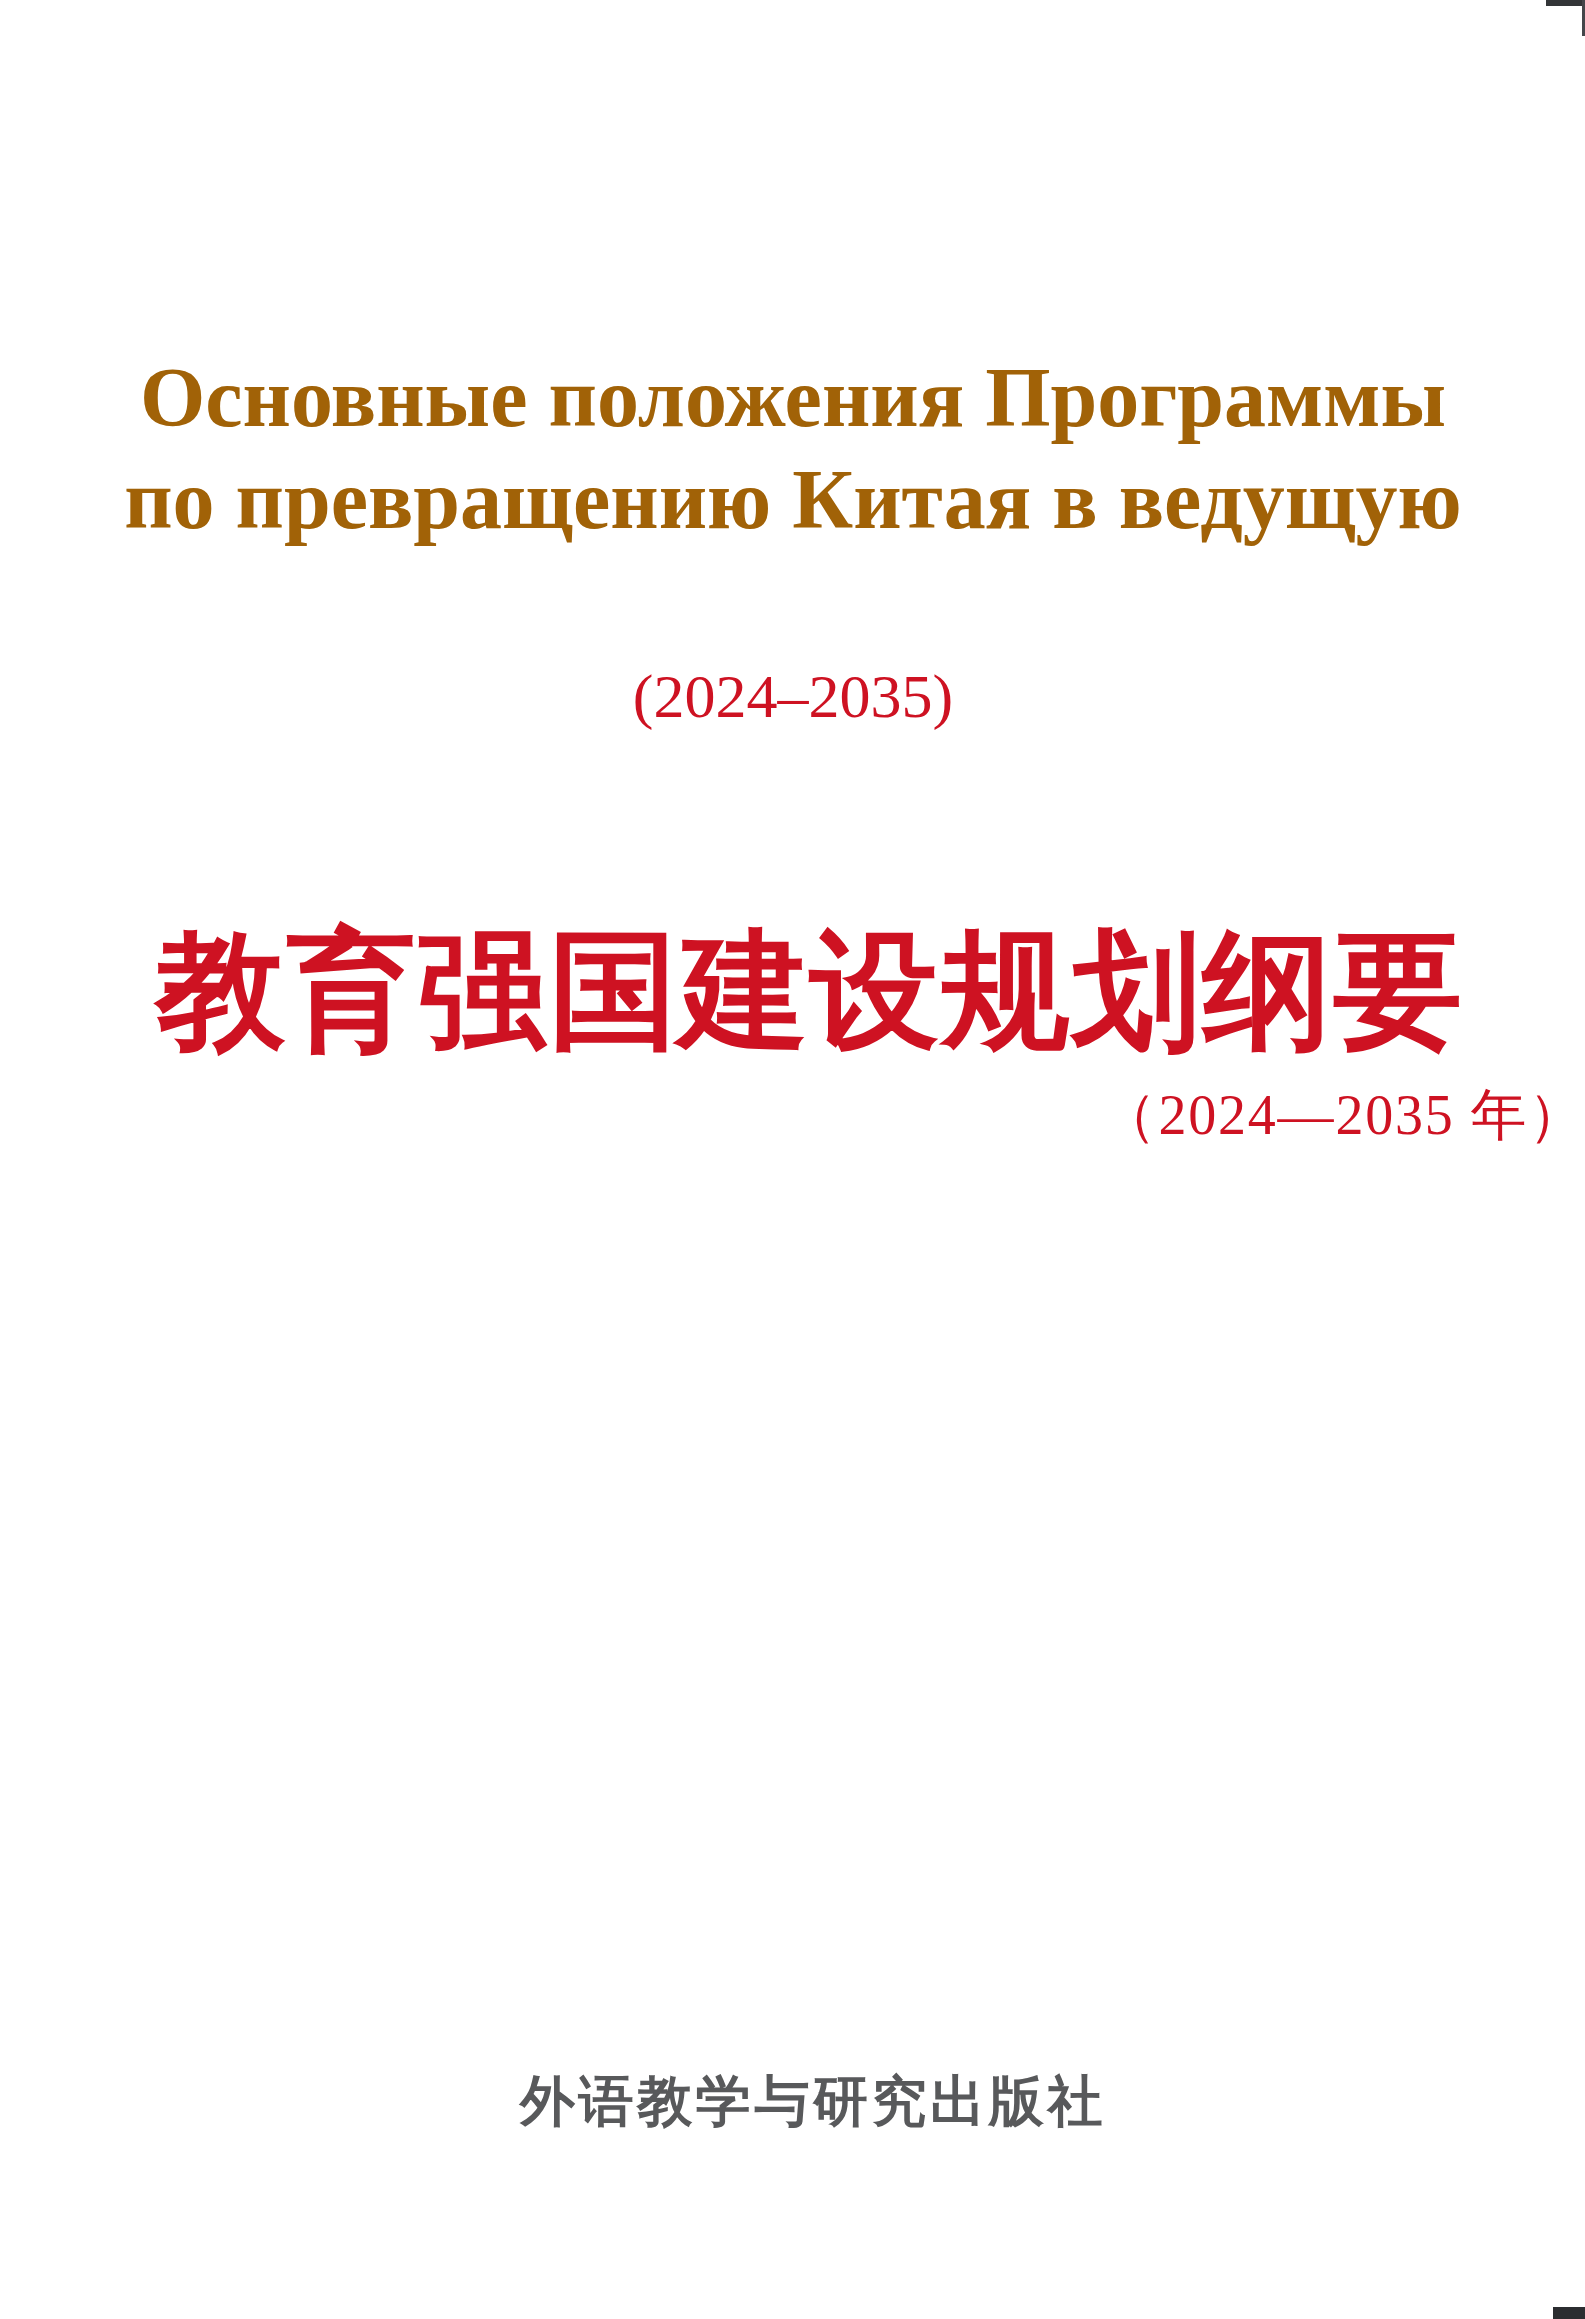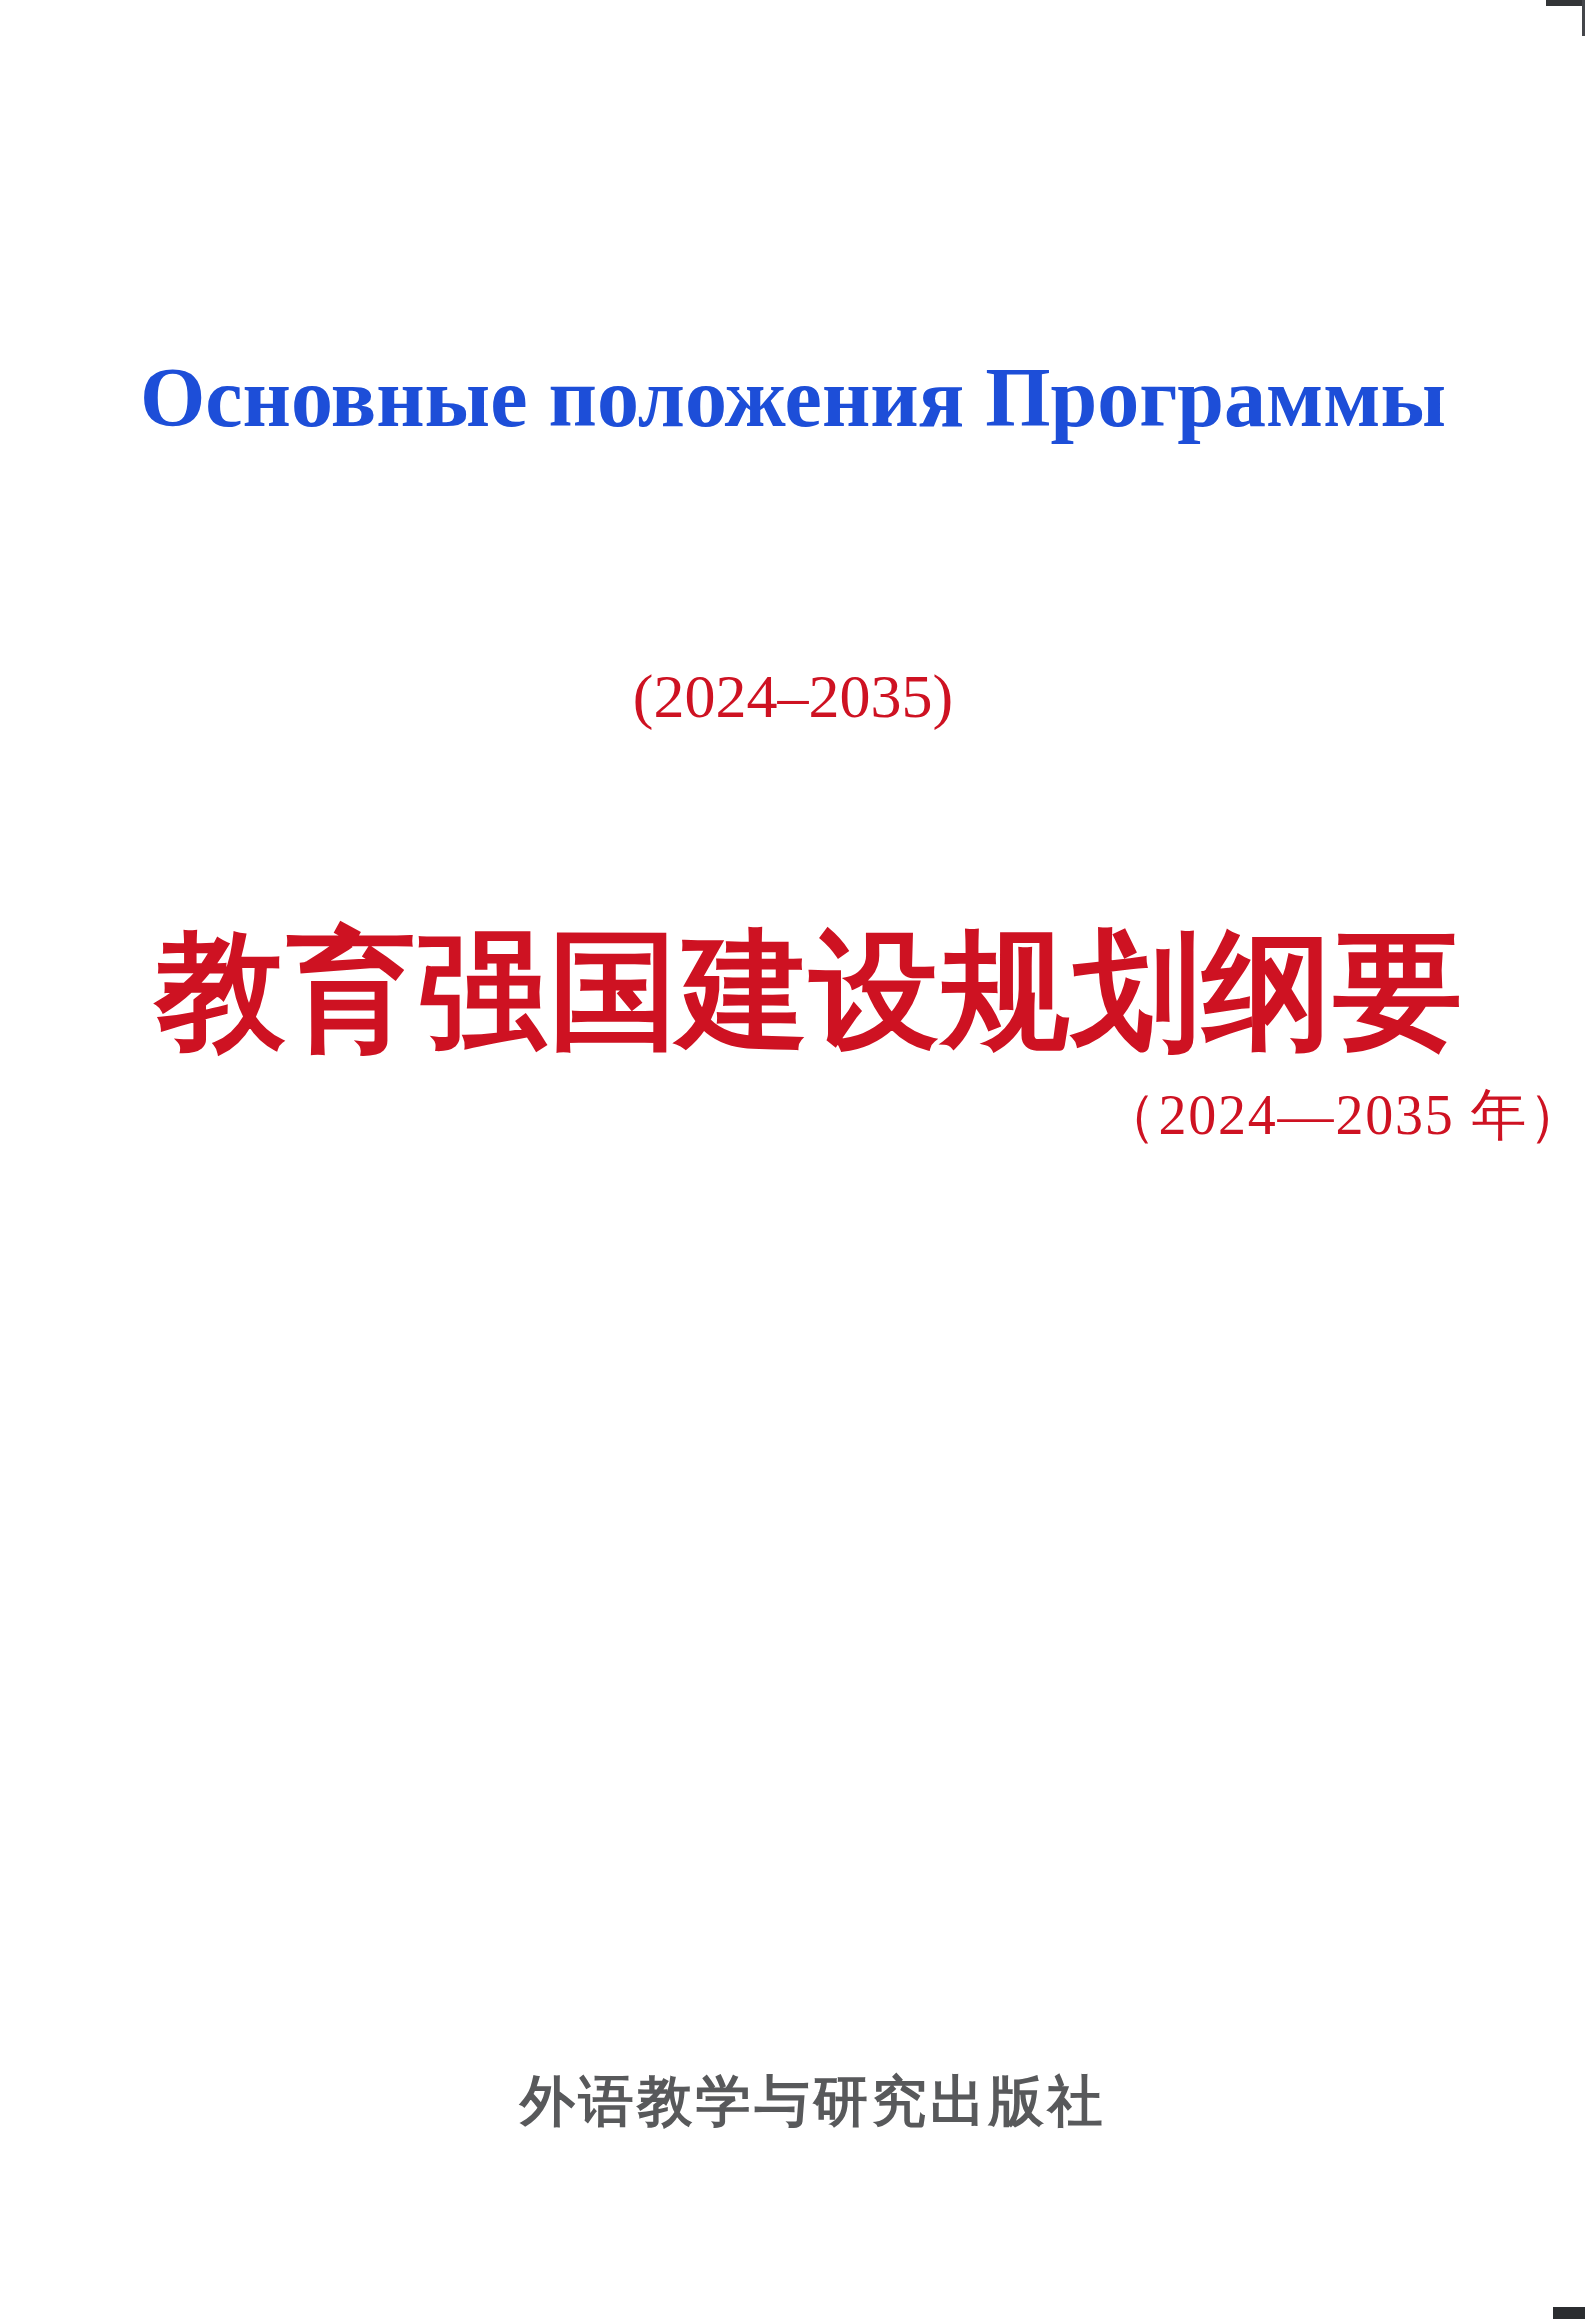--- a/index.html
+++ b/index.html
@@ -15,21 +15,21 @@
     overflow: hidden;
     font-family: "Liberation Serif", "DejaVu Serif", serif;
   }
   
   .ru-block {
     position: absolute;
     top: 347px;
     left: 0;
     width: 100%;
     text-align: center;
-    color: #1d4ed8;
+    color: #a16207;
     font-weight: bold;
     font-size: 84px;
     line-height: 102px;
     letter-spacing: 0px;
   }
   .ru-years {
     position: absolute;
     top: 655px;
     left: 0;
     width: 100%;
@@ -107,20 +107,21 @@
     background: #2b2d30;
   }
 </style>
 </head>
 <body>
 
 <div class="page">
 
   <div class="ru-block">
     <div class="ru-line">Основные положения Программы</div>
+    <div class="ru-line">по превращению Китая в ведущую</div>
   </div>
 
   <div class="ru-years">(2024–2035)</div>
 
   <div class="cn-title">教育强国建设规划纲要</div>
 
   <div class="cn-years">（2024—2035 年）</div>
 
   <div class="publisher">外语教学与研究出版社</div>
 

